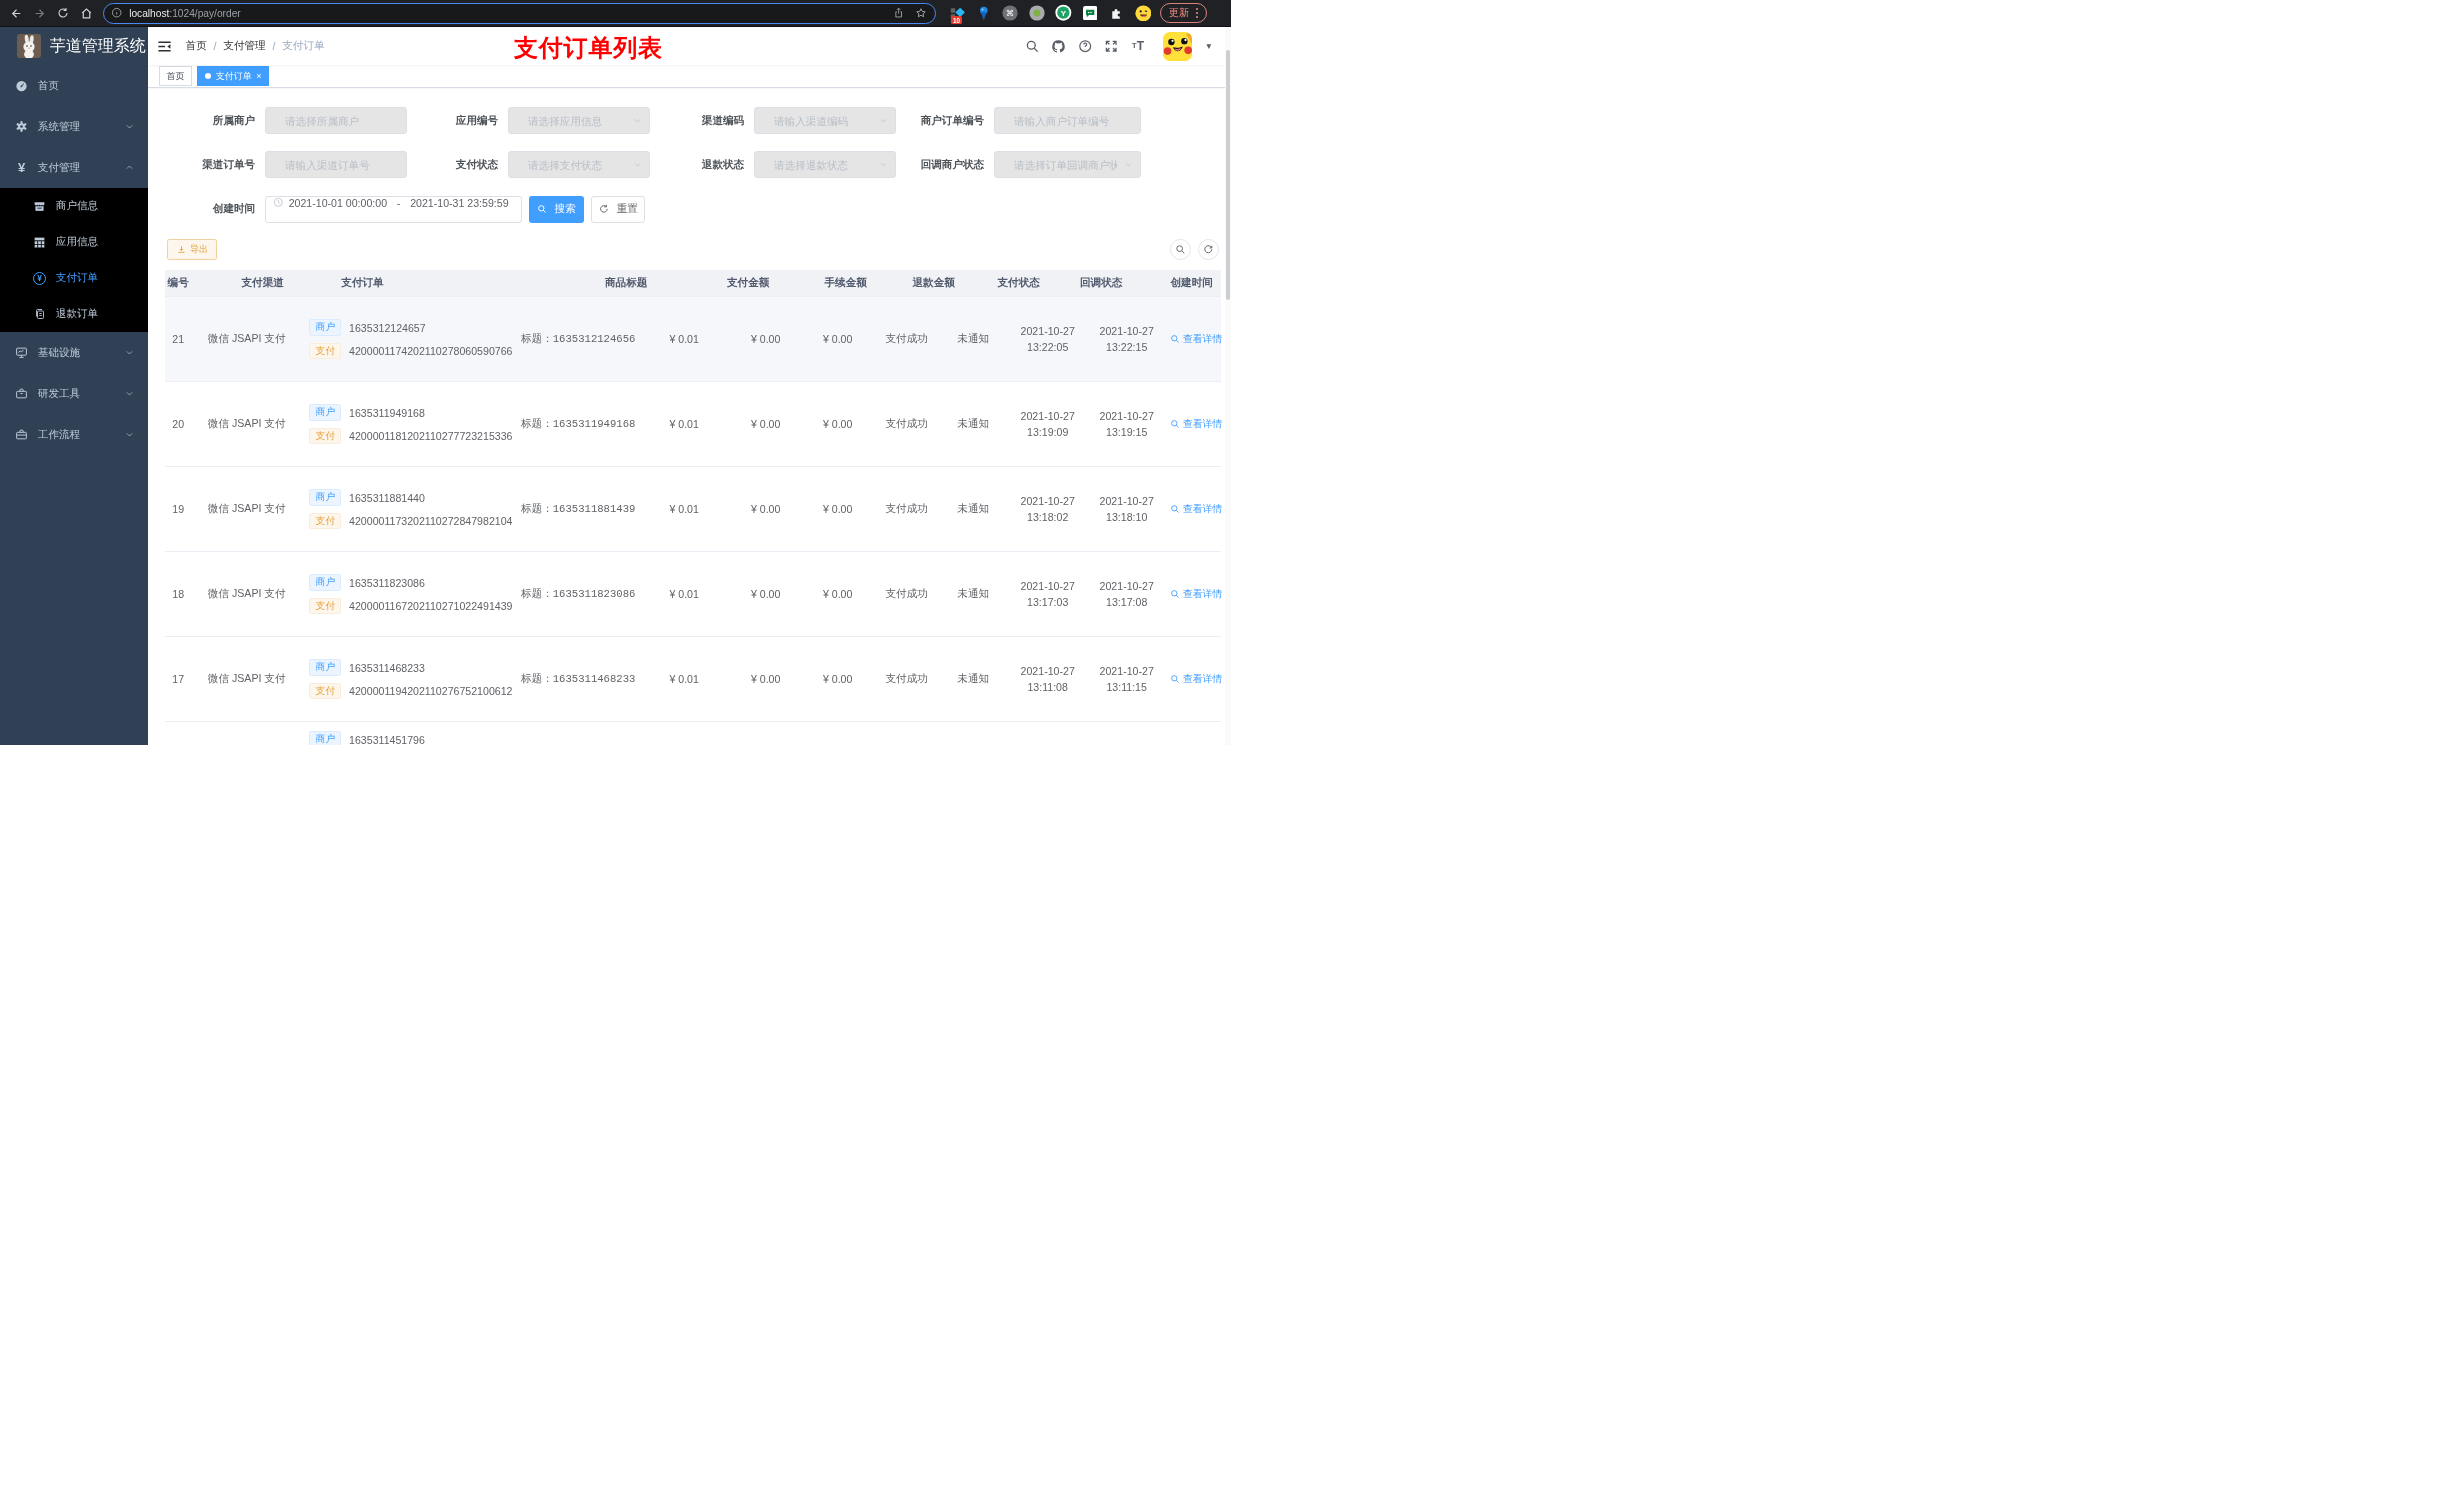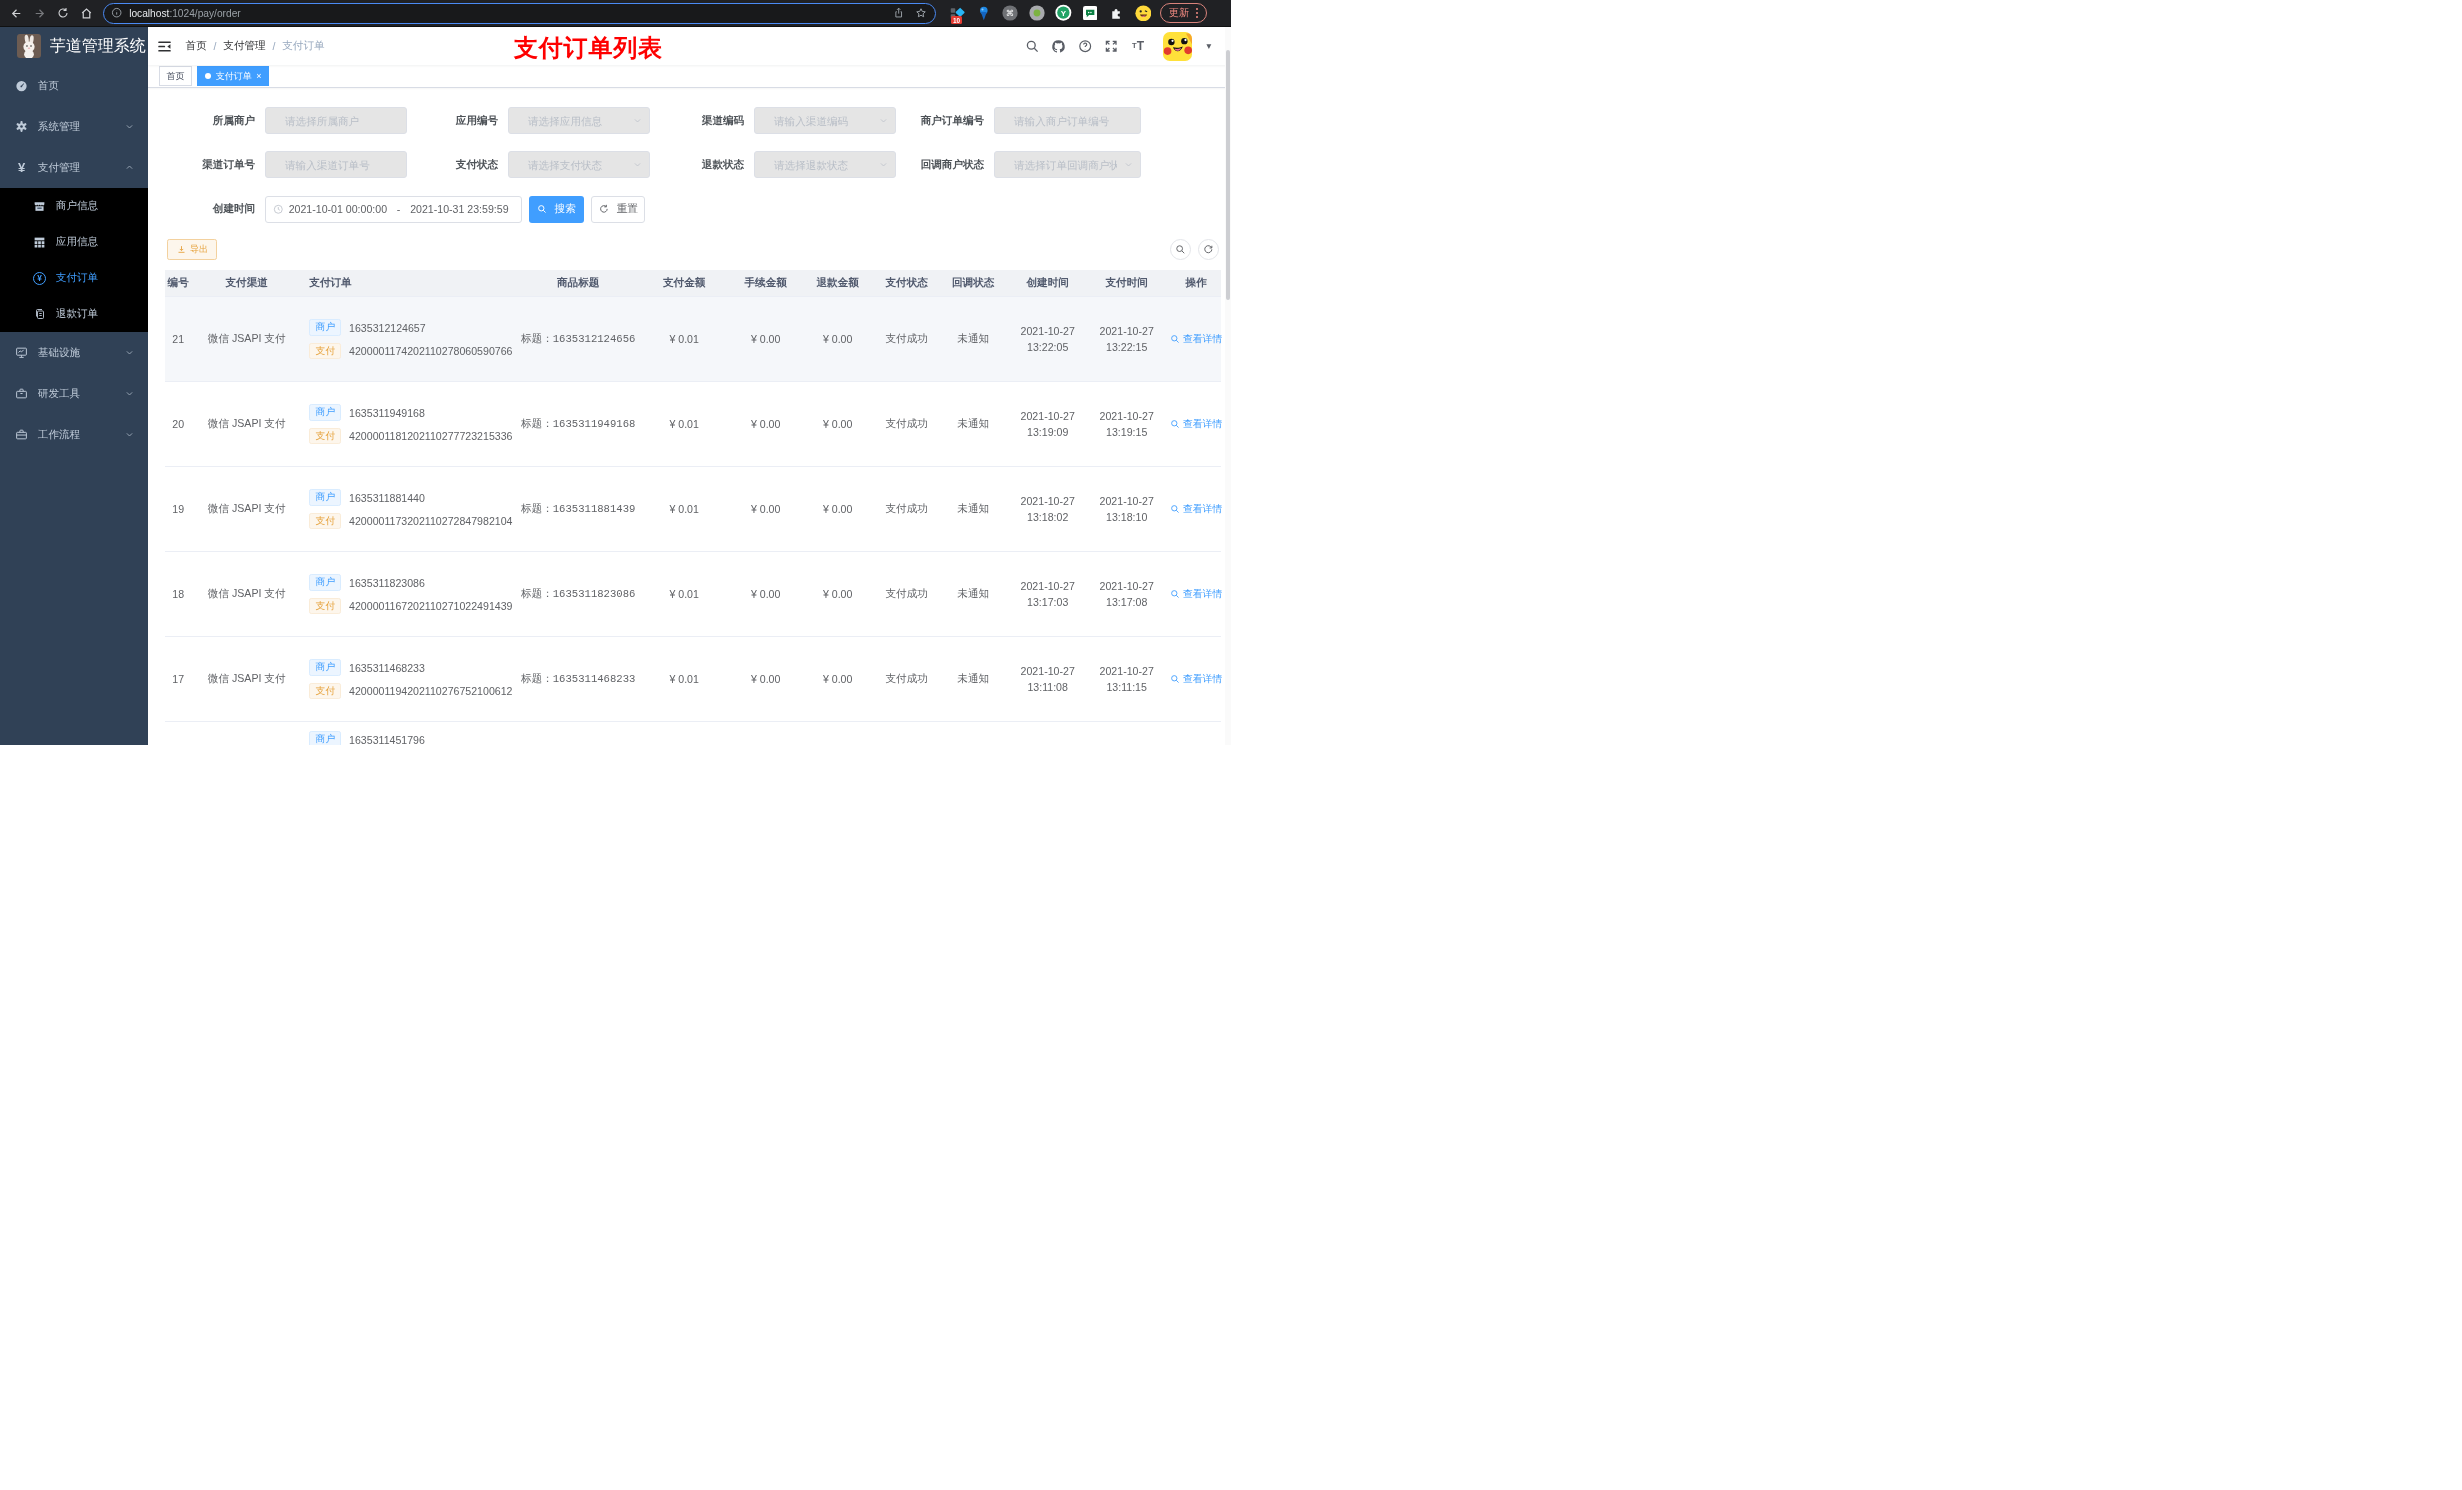--- a/index.html
+++ b/index.html
@@ -61,36 +61,36 @@
   .frow{display:flex;align-items:center;height:27px;margin-bottom:17.4px;padding-left:19px;}
   .fgroup{display:flex;align-items:center;}
   .flabel{font-size:10.6px;font-weight:600;color:#4e5358;text-align:right;padding-right:9.8px;flex:none;}
   .g1 .flabel{width:98px;} .g2 .flabel{width:101px;} .g3 .flabel{width:104px;} .g4 .flabel{width:98px;}
   .ffield{position:relative;width:142px;height:27px;flex:none;}
   .g4 .ffield{width:147px;}
   .finput{width:100%;height:27px;border:0.8px solid #dcdfe6;border-radius:3px;padding:0 23px 0 19px;font-size:10.6px;color:#606266;outline:none;font-family:inherit;background:#e5e5e5;}
   .ffield.noarrow .finput{padding-right:11.4px;}
   .finput::placeholder{color:#b8bec7;}
   .fchev{position:absolute;right:7.6px;top:9px;width:9px;height:9px;color:#c0c4cc;}
-  .daterange{width:257px;height:27px;border:0.8px solid #dcdfe6;border-radius:3px;display:flex;align-items:center;padding:0 6.8px;gap:5.3px;overflow:hidden;white-space:nowrap;flex:none;}
+  .daterange{width:257px;height:27px;border:0.8px solid #dcdfe6;border-radius:3px;display:flex;padding:0 6.8px;gap:5.3px;overflow:hidden;white-space:nowrap;flex:none;}
   .dr-ic{width:10.6px;height:10.6px;color:#c0c4cc;flex:none;}
   .dr-txt{font-size:10.6px;color:#606266;}
   .dr-sep{font-size:10.6px;color:#606266;padding:0 4.5px;}
   .btn{height:27px;border-radius:3px;font-size:10.6px;display:flex;align-items:center;justify-content:center;gap:8px;cursor:pointer;border:0.8px solid transparent;}
   .btn-search{width:55px;background:#409eff;color:#fff;margin-left:6.8px;}
   .btn-reset{width:54px;background:#fff;color:#606266;border-color:#dcdfe6;margin-left:7.6px;}
   .bic{width:9.8px;height:9.8px;display:flex;align-items:center;justify-content:center;}
   
   .toolbar{display:flex;align-items:center;padding-left:19px;margin-top:-1.5px;height:21px;gap:32px;}
   .btn-export{height:21px;padding:0 8.3px;border-radius:2.3px;background:#fdf6ec;border:0.8px solid #f3d19e;color:#e6a23c;font-size:9px;display:flex;align-items:center;gap:3.8px;cursor:pointer;}
   .round-btns{margin-left:auto;display:flex;gap:6.8px;padding-right:12px;}
   .rbtn{width:21px;height:21px;border-radius:50%;border:0.8px solid #e3e5e9;background:#fff;color:#606266;display:flex;align-items:center;justify-content:center;cursor:pointer;}
   
   .table{margin:10.6px 0 0 16.7px;width:1056px;font-size:10.6px;color:#606266;}
-  .thead{display:flex;height:27px;background:#f0f2f5;color:#515a6e;font-weight:bold;align-items:center;border-bottom:0.8px solid #ebeef5;}
+  .thead{display:flex;height:27px;background:#f0f2f5;color:#515a6e;font-weight:bold;align-items:center;border-bottom:0.8px solid #ebeef5;gap:16px;}
   .trow{display:flex;height:85px;border-bottom:0.8px solid #ebeef5;align-items:center;background:#fff;}
   .trow.hover{background:#f5f7fa;}
   .trow.partial{height:85px;align-items:flex-start;border-bottom:none;}
   .cell{display:flex;align-items:center;justify-content:center;flex:none;height:100%;text-align:center;}
   .c-id{width:27px;} .c-ch{width:110px;} .c-order{width:216px;justify-content:flex-start;padding-left:7.6px;}
   .c-title{width:121px;font-family:Liberation Mono, monospace;} .c-amt{width:91px;} .c-fee{width:72px;} .c-ref{width:72px;}
   .c-st{width:66px;} .c-nt{width:67px;} .c-ct{width:82px;} .c-pt{width:76px;} .c-op{width:63px;}
   .thead .c-order{justify-content:flex-start;padding-left:7.6px;}
   .order-lines{display:flex;flex-direction:column;gap:6.8px;}
   .order-line{display:flex;align-items:center;gap:7.6px;}

